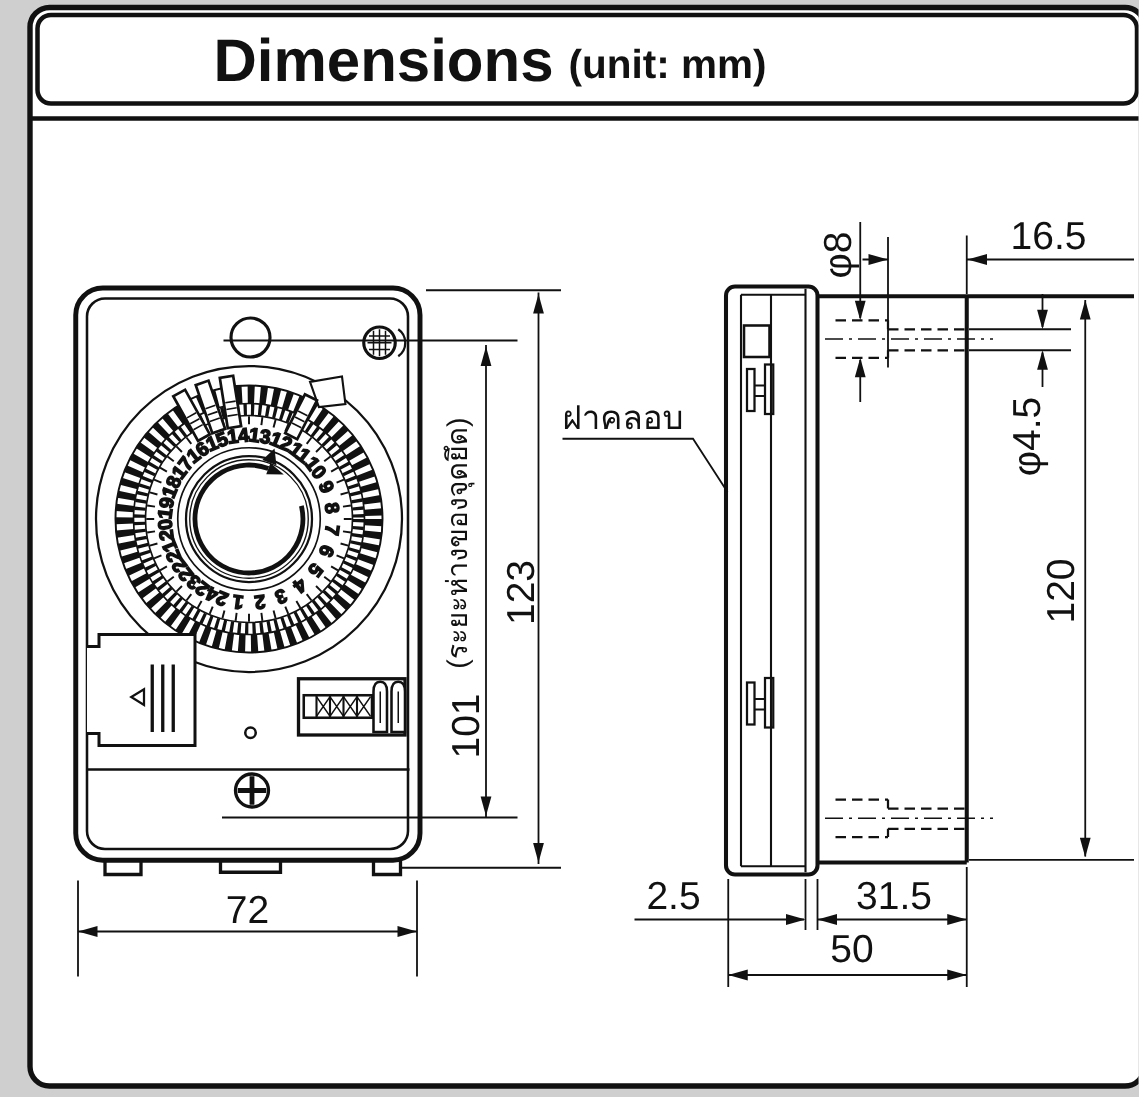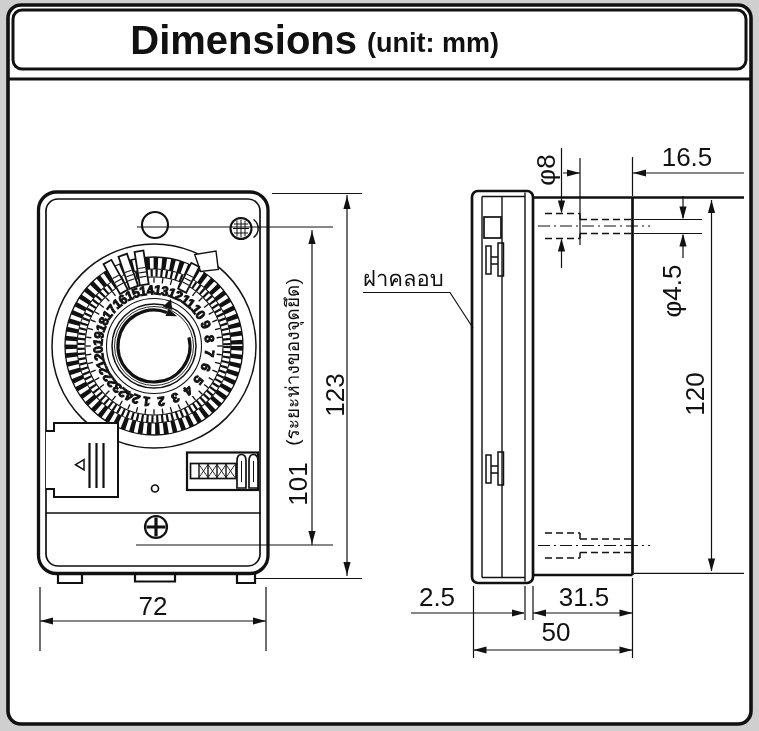--- a/index.html
+++ b/index.html
@@ -1,17 +1,17 @@
 <!DOCTYPE html>
 <html><head>
 <meta charset="utf-8">
 <style>
   html,body{margin:0;padding:0;background:#cfcfcf;}
   #stage{position:relative;width:657px;height:731px;background:#cfcfcf;
-         font-family:"Liberation Sans","DejaVu Sans",sans-serif;}
+         font-family:"Liberation Sans","DejaVu Sans",sans-serif;margin-left:12px;}
   svg{display:block;}
   text{fill:#111;}
   .dimtxt{font-size:26px;}
   .thai{font-size:19px;}
   .coverlbl{font-size:22px;}
   .title-main{font-size:40px;font-weight:bold;}
   .title-unit{font-size:27px;font-weight:bold;}
 </style>
 </head>
 <body>

